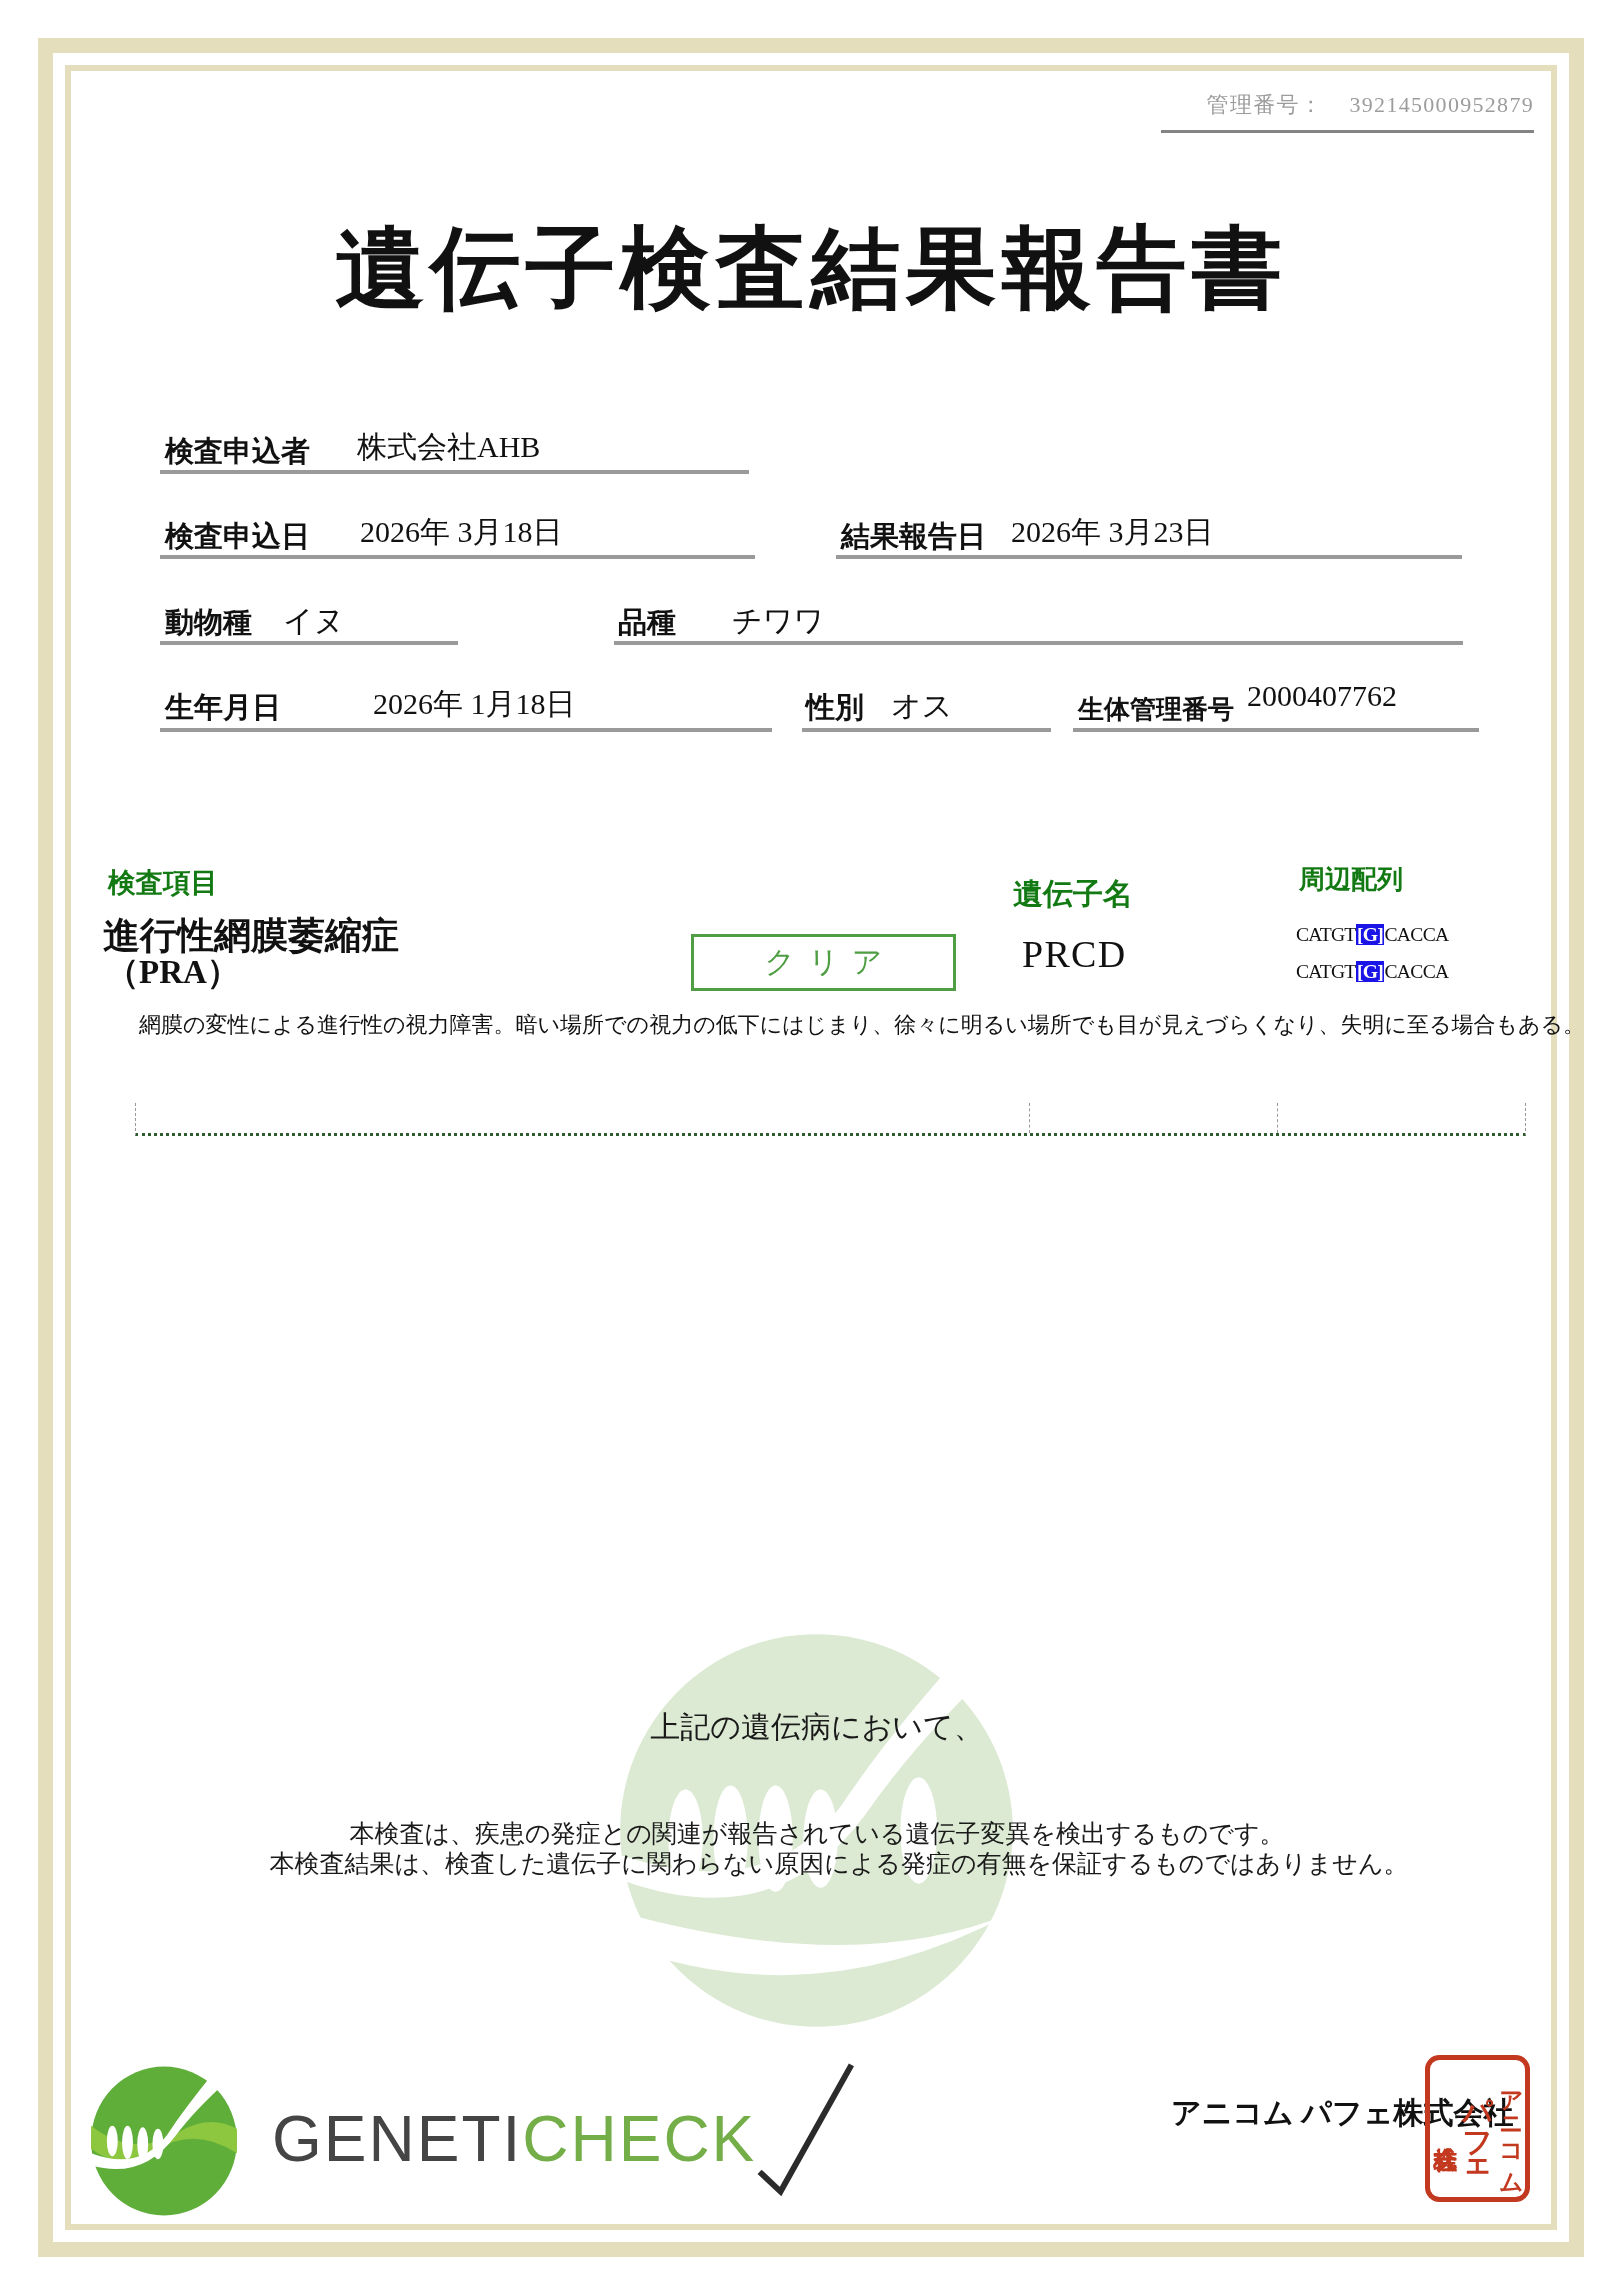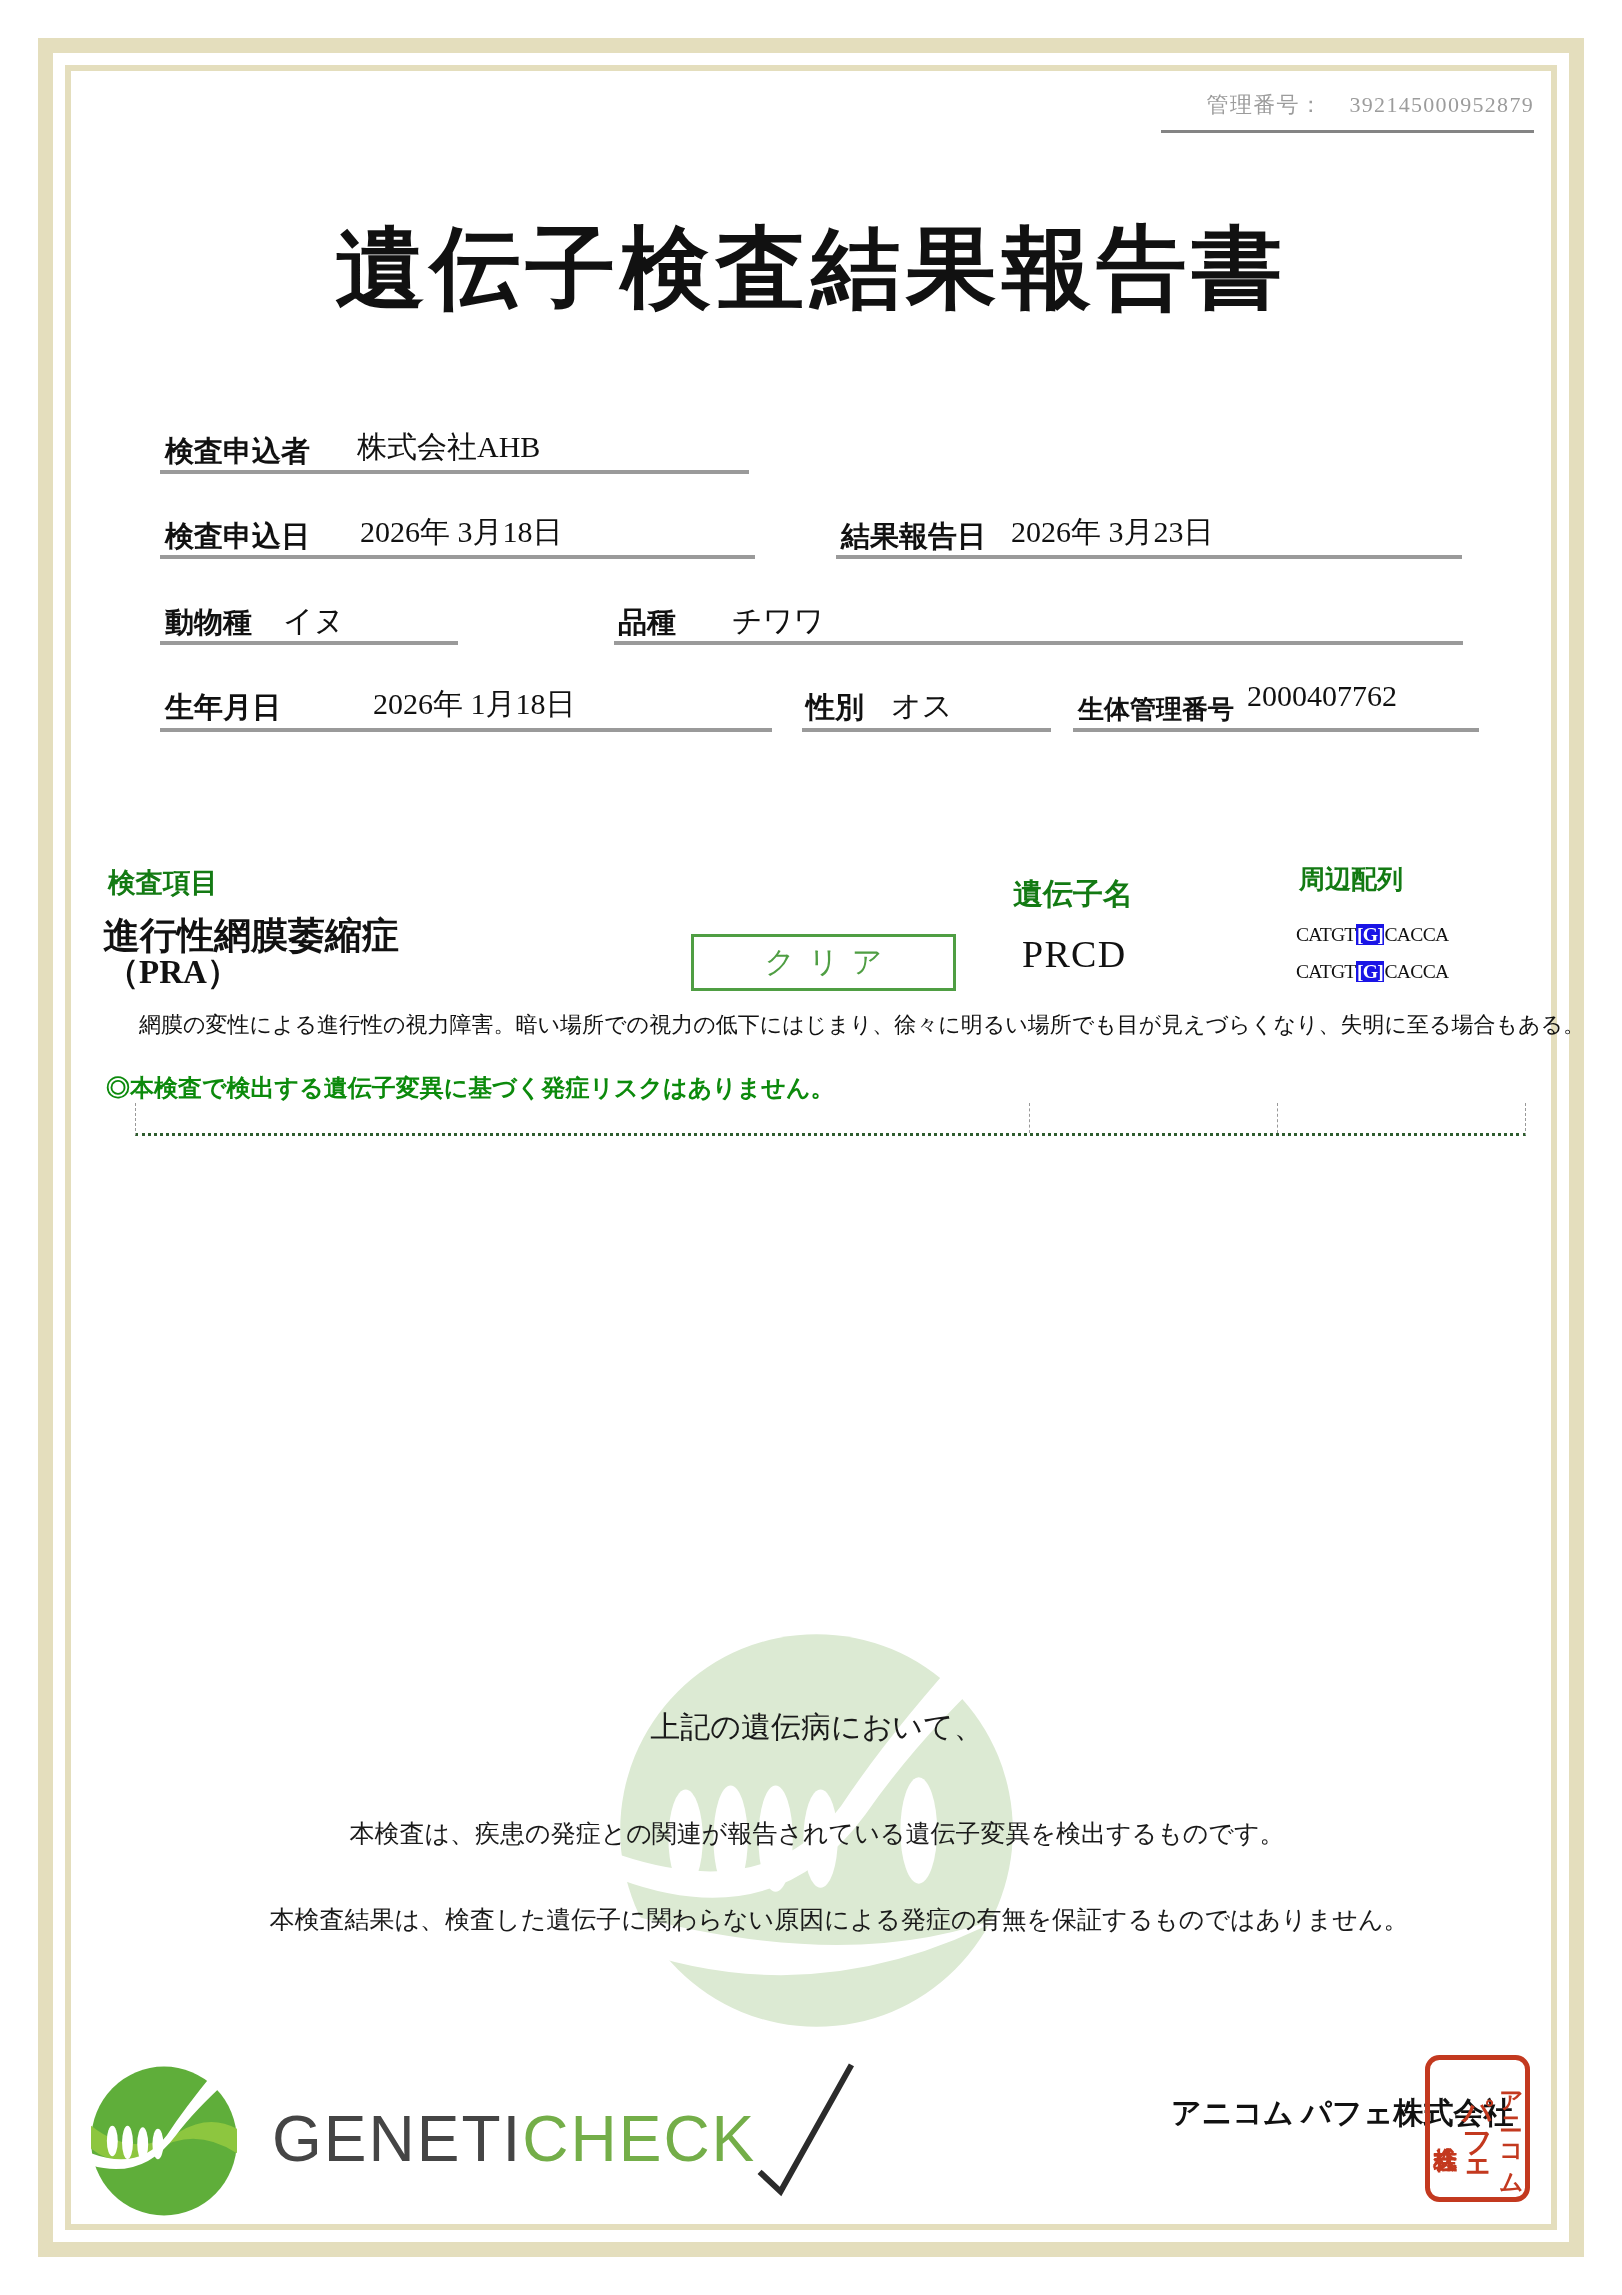--- a/index.html
+++ b/index.html
@@ -117,30 +117,29 @@
 
   <div class="abs green bold" style="left:1299px;top:862px;font-size:26px;">周辺配列</div>
   <div class="abs seq" style="left:1296px;top:924px;">
     <span>CATGT</span><span class="allele">[G]</span><span>CACCA</span>
   </div>
   <div class="abs seq" style="left:1296px;top:961px;">
     <span>CATGT</span><span class="allele">[G]</span><span>CACCA</span>
   </div>
 
   <div class="abs desc" style="left:106px;top:1010px;">網膜の変性による進行性の視力障害。暗い場所での視力の低下にはじまり、徐々に明るい場所でも目が見えづらくなり、失明に至る場合もある。</div>
-  <div class="abs risknote" style="left:106px;top:1072px;">◎本検査で検出する遺伝子変異に基づく発症リスクはありません。</div>
 
   <div class="abs empty-row">
     <div class="sep" style="left:893px;"></div>
     <div class="sep" style="left:1141px;"></div>
   </div>
 
   <div class="abs center-line sans summary-big" style="top:1707px;">上記の遺伝病において、</div>
   <div class="abs center-line sans summary-small" style="top:1817px;">本検査は、疾患の発症との関連が報告されている遺伝子変異を検出するものです。</div>
-  <div class="abs center-line sans summary-small" style="top:1903px;padding-left:44px;">本検査結果は、検査した遺伝子に関わらない原因による発症の有無を保証するものではありません。</div>
+  <div class="abs center-line sans summary-small" style="top:1847px;padding-left:44px;">本検査結果は、検査した遺伝子に関わらない原因による発症の有無を保証するものではありません。</div>
 
   <svg class="abs" style="left:88px;top:2063px;" width="152" height="156" viewBox="0 0 100 100" aria-hidden="true">
     <ellipse cx="50" cy="50" rx="48" ry="49" fill="#5fae3a"></ellipse>
     <path d="M2 40 Q 30 62 60 44 Q 80 32 98 42 L 98 58 Q 70 40 45 56 Q 20 70 2 55 Z" fill="#8dc63f"></path>
     <g fill="#ffffff">
       <ellipse cx="16" cy="50" rx="3.6" ry="10"></ellipse>
       <ellipse cx="26" cy="51" rx="3.6" ry="11"></ellipse>
       <ellipse cx="36" cy="52" rx="3.6" ry="11"></ellipse>
       <ellipse cx="46" cy="52" rx="3.6" ry="10"></ellipse>
       <path d="M2 66 Q 36 76 58 46 Q 70 30 92 10 L 82 6 Q 64 28 52 46 Q 34 70 2 58 Z"></path>

